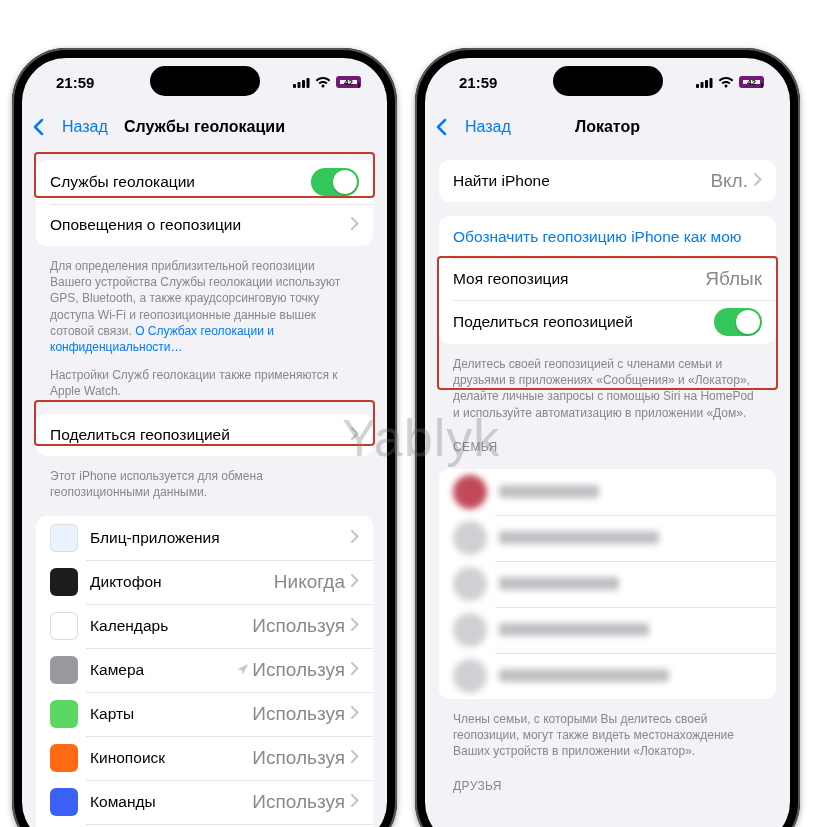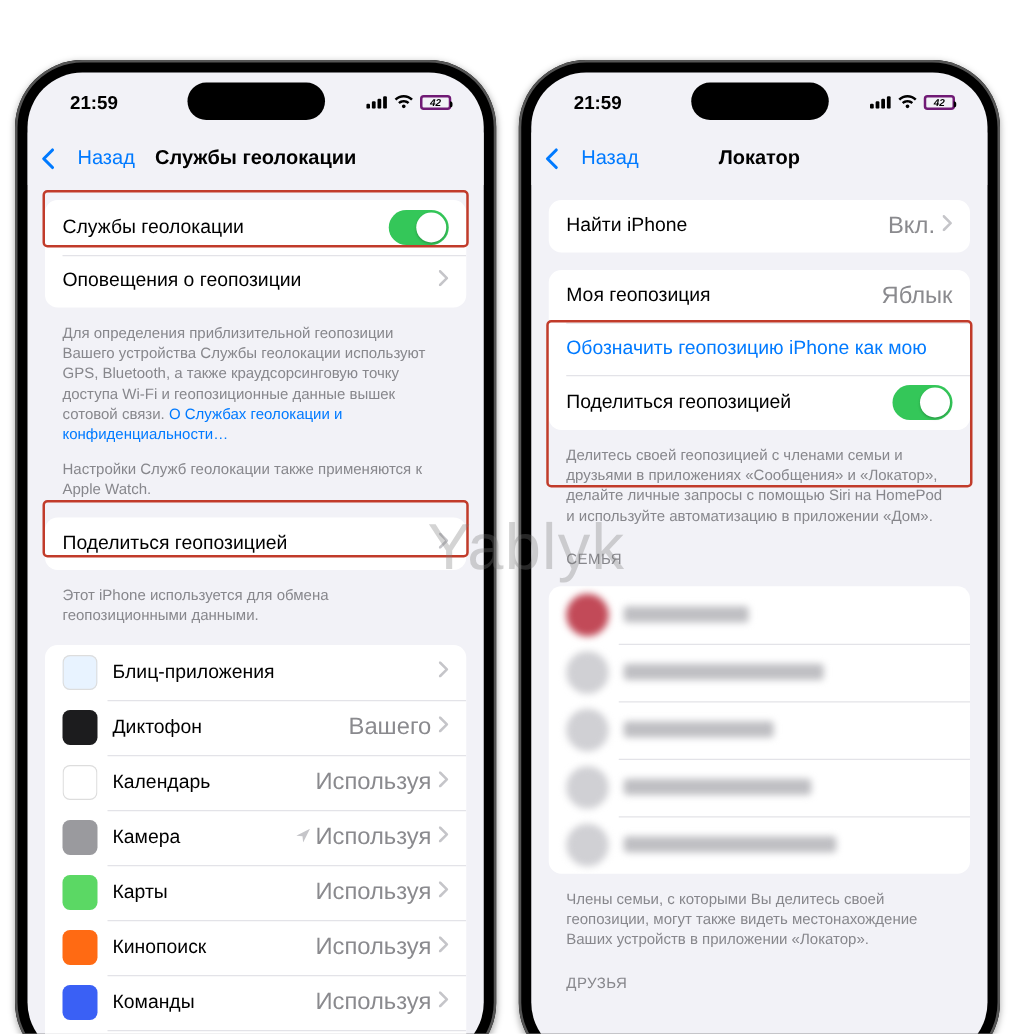--- a/index.html
+++ b/index.html
@@ -50,24 +50,24 @@
     align-items: center;
     padding: 0 26px 0 34px;
     font-size: 15px;
     font-weight: 600;
     color: #000;
     z-index: 5;
   }
   .status-right { display: flex; align-items: center; gap: 5px; }
   .battery {
     width: 25px; height: 12px;
-    border: 2px solid #701a75; border-radius: 3px;
+    border: 4px solid #701a75; border-radius: 3px;
     position: relative;
     display: inline-flex; align-items: center; justify-content: center;
-    font-size: 8px; font-weight: 700; font-style: italic;
+    font-size: 8px; font-weight: 700;
   }
   .battery::after {
     content: ""; position: absolute; right: -3px; top: 3px;
     width: 2px; height: 5px; background: #000; border-radius: 0 2px 2px 0;
   }
   .nav {
     position: absolute;
     top: 48px; left: 0; right: 0;
     height: 42px;
     display: flex;
@@ -257,21 +257,21 @@
           <div class="row with-icon">
             <span class="appicon" style="background:#e8f3ff;box-shadow:inset 0 0 0 1px #ddd;"></span>
             <span class="label">Блиц-приложения</span>
             <span class="chev"><svg width="8" height="13" viewBox="0 0 8 13">
                 <path d="M1 1l5.5 5.5L1 12" stroke="#c5c5c9" stroke-width="2" fill="none" stroke-linecap="round" stroke-linejoin="round"></path>
               </svg></span>
           </div>
           <div class="row with-icon">
             <span class="appicon" style="background:#1c1c1e;"></span>
             <span class="label">Диктофон</span>
-            <span class="value">Вашего</span>
+            <span class="value">Никогда</span>
             <span class="chev"><svg width="8" height="13" viewBox="0 0 8 13">
                 <path d="M1 1l5.5 5.5L1 12" stroke="#c5c5c9" stroke-width="2" fill="none" stroke-linecap="round" stroke-linejoin="round"></path>
               </svg></span>
           </div>
           <div class="row with-icon">
             <span class="appicon" style="background:#ffffff;box-shadow:inset 0 0 0 1px #ddd;"></span>
             <span class="label">Календарь</span>
             <span class="value">Используя</span>
             <span class="chev"><svg width="8" height="13" viewBox="0 0 8 13">
                 <path d="M1 1l5.5 5.5L1 12" stroke="#c5c5c9" stroke-width="2" fill="none" stroke-linecap="round" stroke-linejoin="round"></path>
@@ -372,25 +372,25 @@
           <span class="chev">
             <svg width="8" height="13" viewBox="0 0 8 13">
                 <path d="M1 1l5.5 5.5L1 12" stroke="#c5c5c9" stroke-width="2" fill="none" stroke-linecap="round" stroke-linejoin="round"></path>
               </svg>
           </span>
         </div>
       </div>
 
       <div class="group" style="margin-top:14px; position:relative">
         <div class="row">
+          <span class="label link-blue">Обозначить геопозицию iPhone как мою</span>
+        </div>
+        <div class="row">
           <span class="label">Моя геопозиция</span>
           <span class="value">Яблык</span>
-        </div>
-        <div class="row">
-          <span class="label link-blue">Обозначить геопозицию iPhone как мою</span>
         </div>
         <div class="row">
           <span class="label">Поделиться геопозицией</span>
           <span class="toggle"></span>
         </div>
       </div>
       <div class="hl" style="top:108px; left:12px; right:12px; height:134px;"></div>
 
       <div class="footer-text">Делитесь своей геопозицией с членами семьи и друзьями в приложениях «Сообщения» и «Локатор», делайте личные запросы с помощью Siri на HomePod и используйте автоматизацию в приложении «Дом».</div>
 

